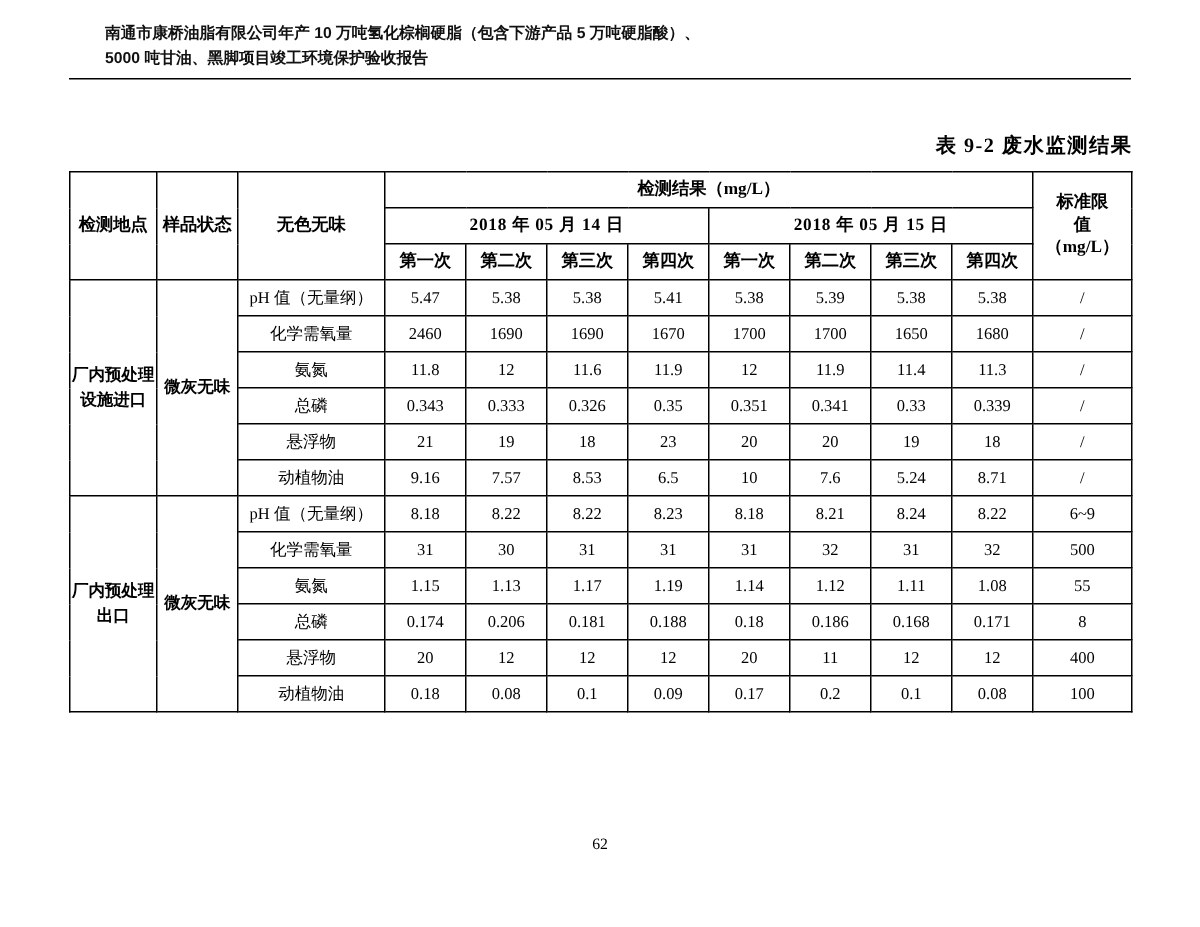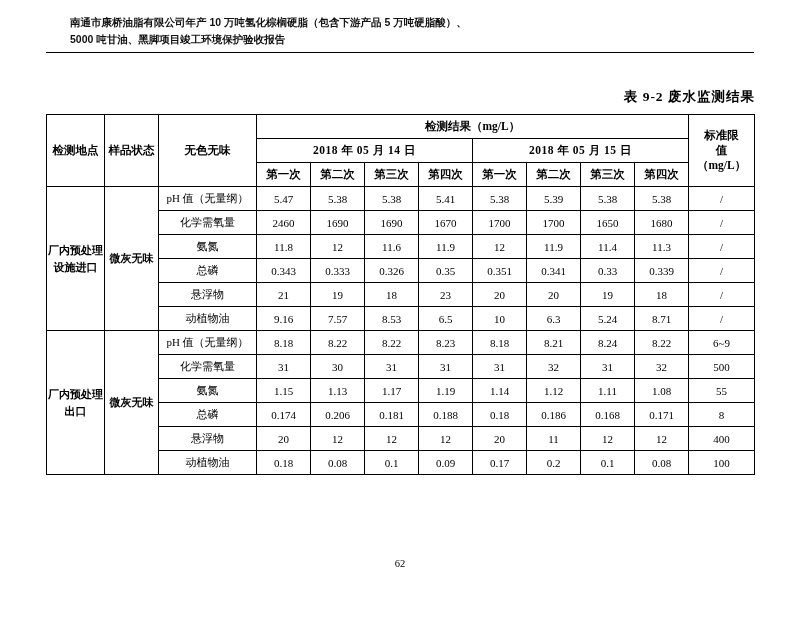--- a/index.html
+++ b/index.html
@@ -217,21 +217,21 @@
         <td>18</td>
         <td>/</td>
       </tr>
       <tr>
         <td class="itemcell">动植物油</td>
         <td>9.16</td>
         <td>7.57</td>
         <td>8.53</td>
         <td>6.5</td>
         <td>10</td>
-        <td>6.3</td>
+        <td>7.6</td>
         <td>5.24</td>
         <td>8.71</td>
         <td>/</td>
       </tr>
 
       <tr>
         <td rowspan="6" class="vgroup">厂内预处理出口</td>
         <td rowspan="6" class="vgroup">微灰无味</td>
         <td class="itemcell tall">pH 值（无量纲）</td>
         <td class="tall">8.18</td>

